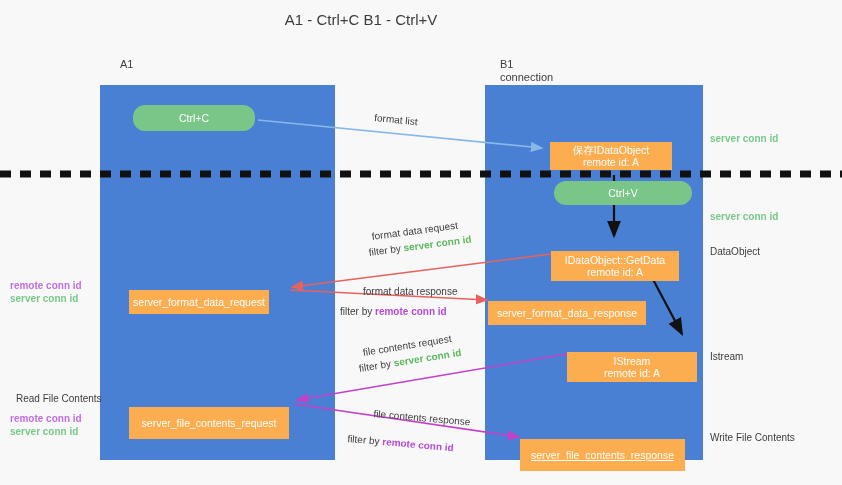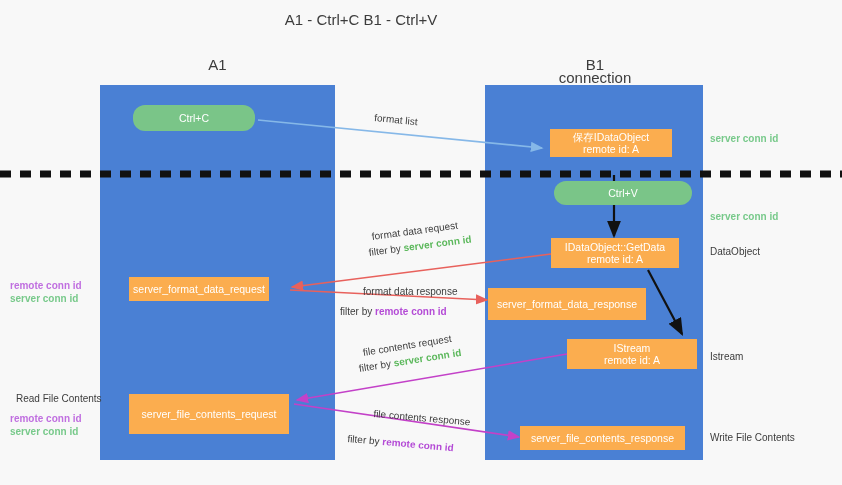--- a/index.html
+++ b/index.html
@@ -10,31 +10,31 @@
     overflow:hidden;
     position:relative;
   }
   #stage{position:absolute;left:0;top:0;width:842px;height:485px;}
   svg#wires{position:absolute;left:0;top:0;width:842px;height:485px;pointer-events:none;}
 
   .lane{position:absolute;background:#4a80d4;}
   .lane-a{left:100px;top:85px;width:235px;height:375px;}
   .lane-b{left:485px;top:85px;width:218px;height:375px;}
 
-  .hdr{position:absolute;text-align:center;color:#3c3c3c;font-size:15px;line-height:13px;}
+  .hdr{position:absolute;color:#3c3c3c;font-size:11px;line-height:13px;}
   .hdr .t1{display:block;}
   .hdr .t2{display:block;}
 
   .title{position:absolute;left:0;top:10px;width:722px;text-align:center;
     color:#3c3c3c;font-size:15px;line-height:20px;}
 
   .box{position:absolute;box-sizing:border-box;display:flex;flex-direction:column;
     align-items:center;justify-content:center;color:#ffffff;font-size:10.5px;
     line-height:12px;text-align:center;}
-  .box.orange{background:#fbad4f;}
+  .box.orange{background:#fbad4f;margin-top:13px;}
   .box.green{background:#7ac588;border-radius:12px;}
   .box span{display:block;white-space:nowrap;}
 
   .lbl{position:absolute;font-size:10px;line-height:13px;color:#3c3c3c;white-space:nowrap;}
   .lbl.rot{transform-origin:left top;}
   .green-txt{color:#5cb85c;font-weight:bold;}
   .purple-txt{color:#b44bd6;font-weight:bold;}
   .side{position:absolute;font-size:10px;line-height:13px;white-space:nowrap;}
   .side.dark{color:#3c3c3c;}
   .side.green{color:#77c98a;font-weight:bold;}
@@ -107,34 +107,34 @@
 
   <div class="box orange" style="left:551px;top:238px;width:128px;height:30px;">
     <span>IDataObject::GetData</span>
     <span>remote id: A</span>
   </div>
 
   <div class="box orange" style="left:129px;top:277px;width:140px;height:24px;">
     <span>server_format_data_request</span>
   </div>
 
-  <div class="box orange" style="left:488px;top:288px;width:158px;height:32px;">
+  <div class="box orange" style="left:488px;top:288px;width:158px;height:24px;">
     <span>server_format_data_response</span>
   </div>
 
   <div class="box orange" style="left:567px;top:339px;width:130px;height:30px;">
     <span>IStream</span>
     <span>remote id: A</span>
   </div>
 
-  <div class="box orange" style="left:129px;top:394px;width:160px;height:40px;">
+  <div class="box orange" style="left:129px;top:394px;width:160px;height:32px;">
     <span>server_file_contents_request</span>
   </div>
 
-  <div class="box orange" style="left:520px;top:426px;width:165px;height:24px;">
+  <div class="box orange" style="left:520px;top:426px;width:165px;height:32px;text-decoration:underline;">
     <span>server_file_contents_response</span>
   </div>
 
   <div class="lbl rot" style="left:375px;top:111px;transform:rotate(5.6deg);">
     <span>format list</span>
   </div>
 
   <div class="lbl rot" style="left:371px;top:230px;transform:rotate(-7.5deg);">
     <span>format data request</span>
   </div>

